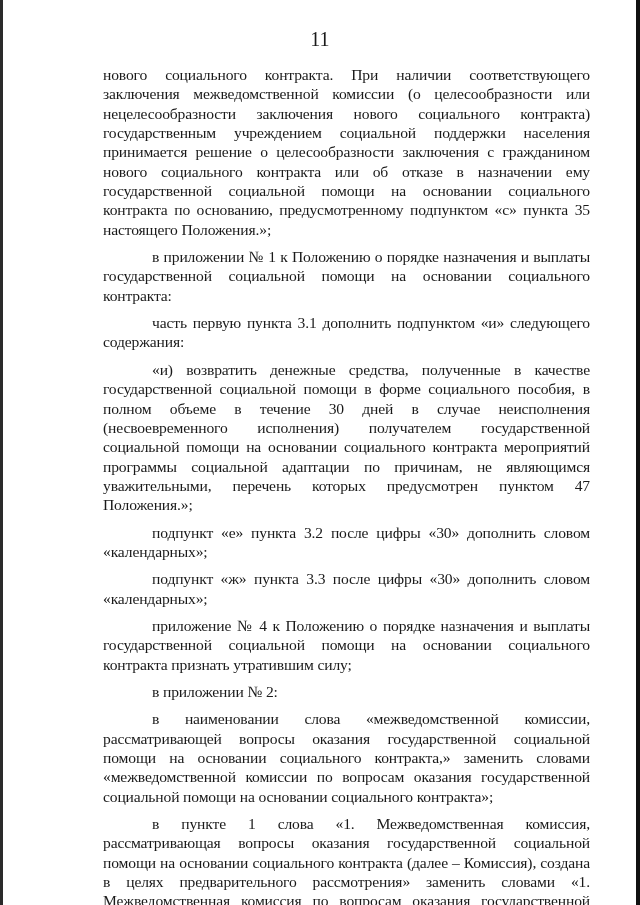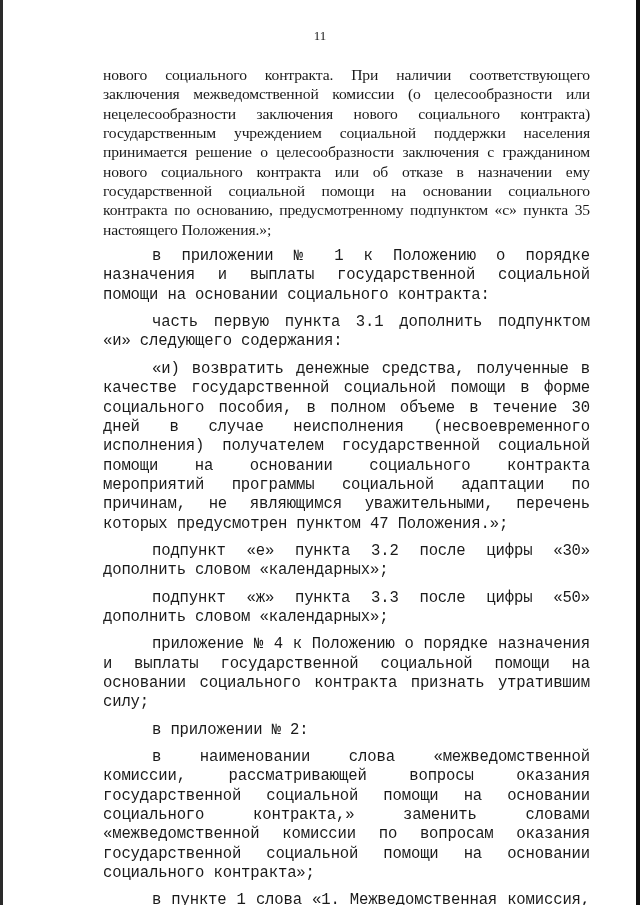--- a/index.html
+++ b/index.html
@@ -25,54 +25,53 @@
       position: absolute;
       right: 0; top: 0;
       width: 4px; height: 905px;
       background: #111111;
     }
     .page-number {
       position: absolute;
       top: 28px;
       left: 0; right: 0;
       text-align: center;
-      font-size: 13px;
+      font-size: 20px;
     }
     .body-text {
       position: absolute;
       top: 57px;
       left: 95px;
       width: 503px;
       font-size: 15.6px;
       line-height: 19.35px;
       letter-spacing: -0.15px;
     }
     .para {
       margin: 8px;
       text-align: justify;
       text-align-last: left;
     }
     .para.indent {
       text-indent: 49px;
-      font-family: Liberation Mono, monospace;
     }
   </style>
 </head>
 <body>
 
 <div class="scan-edge-left"></div>
 <div class="scan-edge-right"></div>
 
 <div class="page-number">11</div>
 
 <div class="body-text">
   <p class="para">нового социального контракта. При наличии соответствующего заключения межведомственной комиссии (о целесообразности или нецелесообразности заключения нового социального контракта) государственным учреждением социальной поддержки населения принимается решение о целесообразности заключения с гражданином нового социального контракта или об отказе в назначении ему государственной социальной помощи на основании социального контракта по основанию, предусмотренному подпунктом «с» пункта 35 настоящего Положения.»;</p>
   <p class="para indent">в приложении № 1 к Положению о порядке назначения и выплаты государственной социальной помощи на основании социального контракта:</p>
   <p class="para indent">часть первую пункта 3.1 дополнить подпунктом «и» следующего содержания:</p>
   <p class="para indent">«и) возвратить денежные средства, полученные в качестве государственной социальной помощи в форме социального пособия, в полном объеме в течение 30 дней в случае неисполнения (несвоевременного исполнения) получателем государственной социальной помощи на основании социального контракта мероприятий программы социальной адаптации по причинам, не являющимся уважительными, перечень которых предусмотрен пунктом 47 Положения.»;</p>
   <p class="para indent">подпункт «е» пункта 3.2 после цифры «30» дополнить словом «календарных»;</p>
-  <p class="para indent">подпункт «ж» пункта 3.3 после цифры «50» дополнить словом «календарных»;</p>
+  <p class="para indent">подпункт «ж» пункта 3.3 после цифры «30» дополнить словом «календарных»;</p>
   <p class="para indent">приложение № 4 к Положению о порядке назначения и выплаты государственной социальной помощи на основании социального контракта признать утратившим силу;</p>
   <p class="para indent">в приложении № 2:</p>
   <p class="para indent">в наименовании слова «межведомственной комиссии, рассматривающей вопросы оказания государственной социальной помощи на основании социального контракта,» заменить словами «межведомственной комиссии по вопросам оказания государственной социальной помощи на основании социального контракта»;</p>
   <p class="para indent">в пункте 1 слова «1. Межведомственная комиссия, рассматривающая вопросы оказания государственной социальной помощи на основании социального контракта (далее – Комиссия), создана в целях предварительного рассмотрения» заменить словами «1. Межведомственная комиссия по вопросам оказания государственной социальной помощи на основании социального контракта (далее – Комиссия) создана в целях выработки согласованного мнения об одобрении (неодобрении) заключения», после слов «к ним материалов» дополнить словами «, а также подготовленного заявителем бизнес-плана (сметы расходов) или согласованного мнения о необходимости доработки указанных документов»;</p>
 
 </div>
 
 </body></html>

